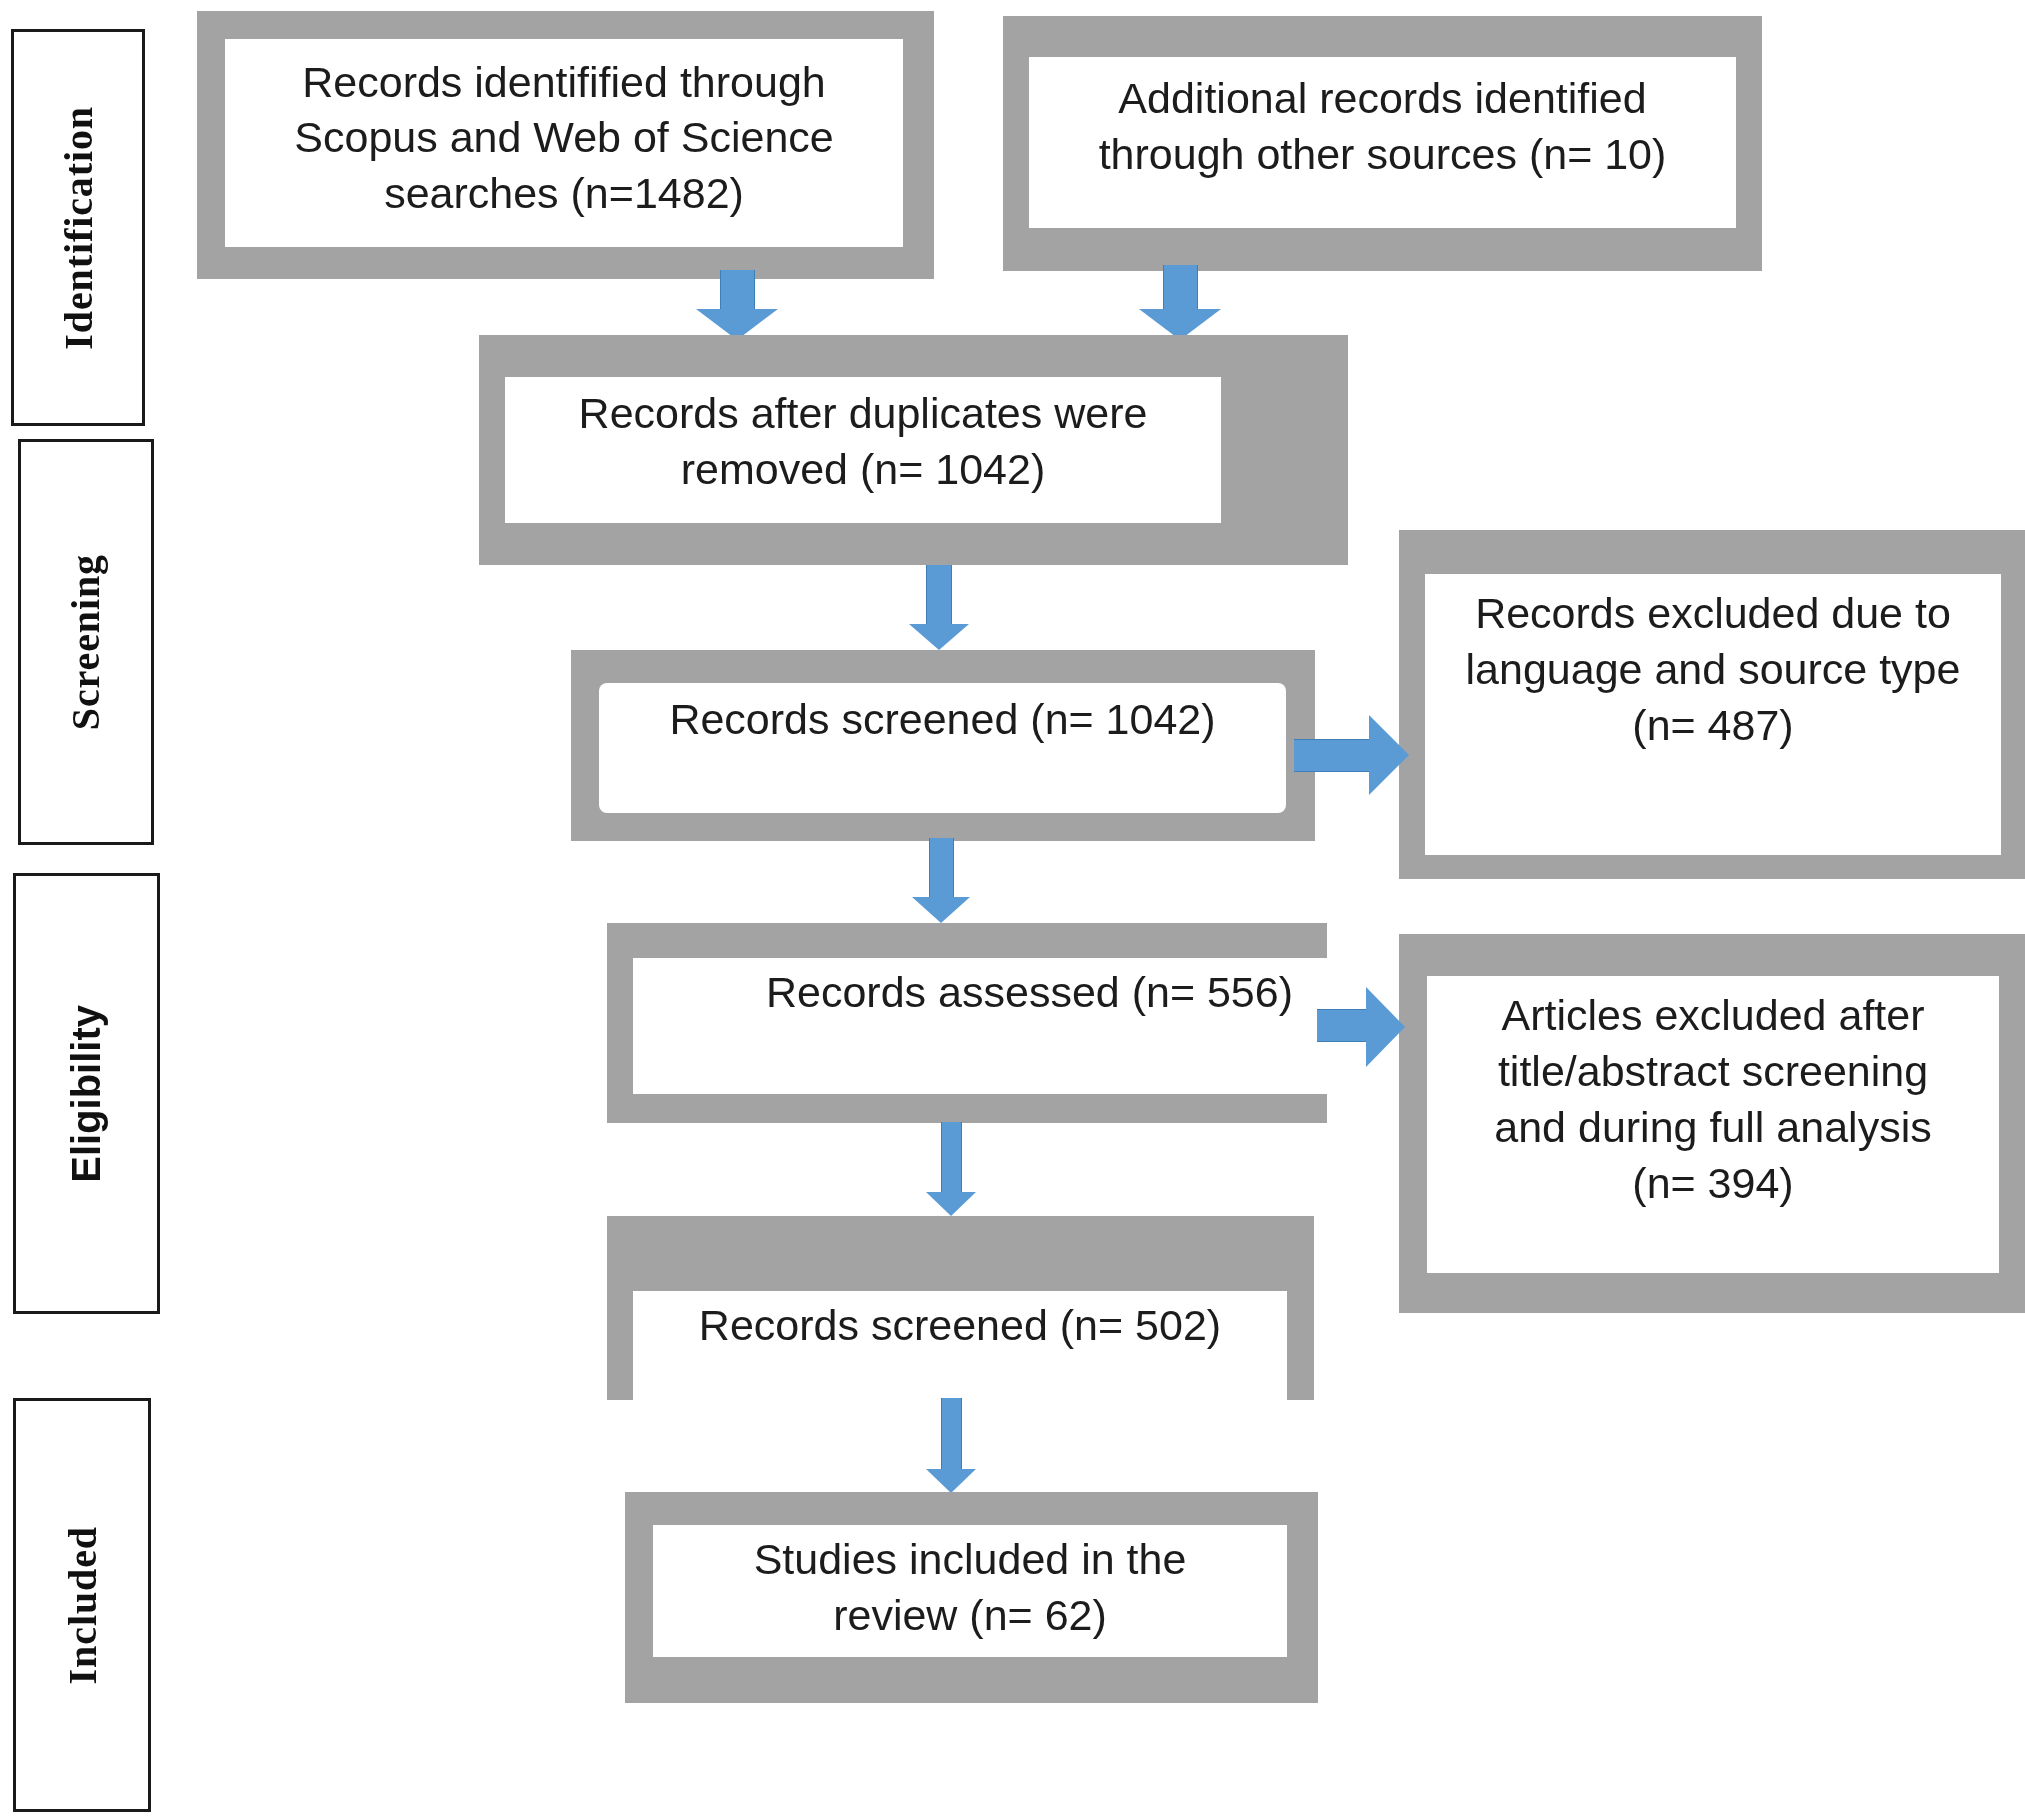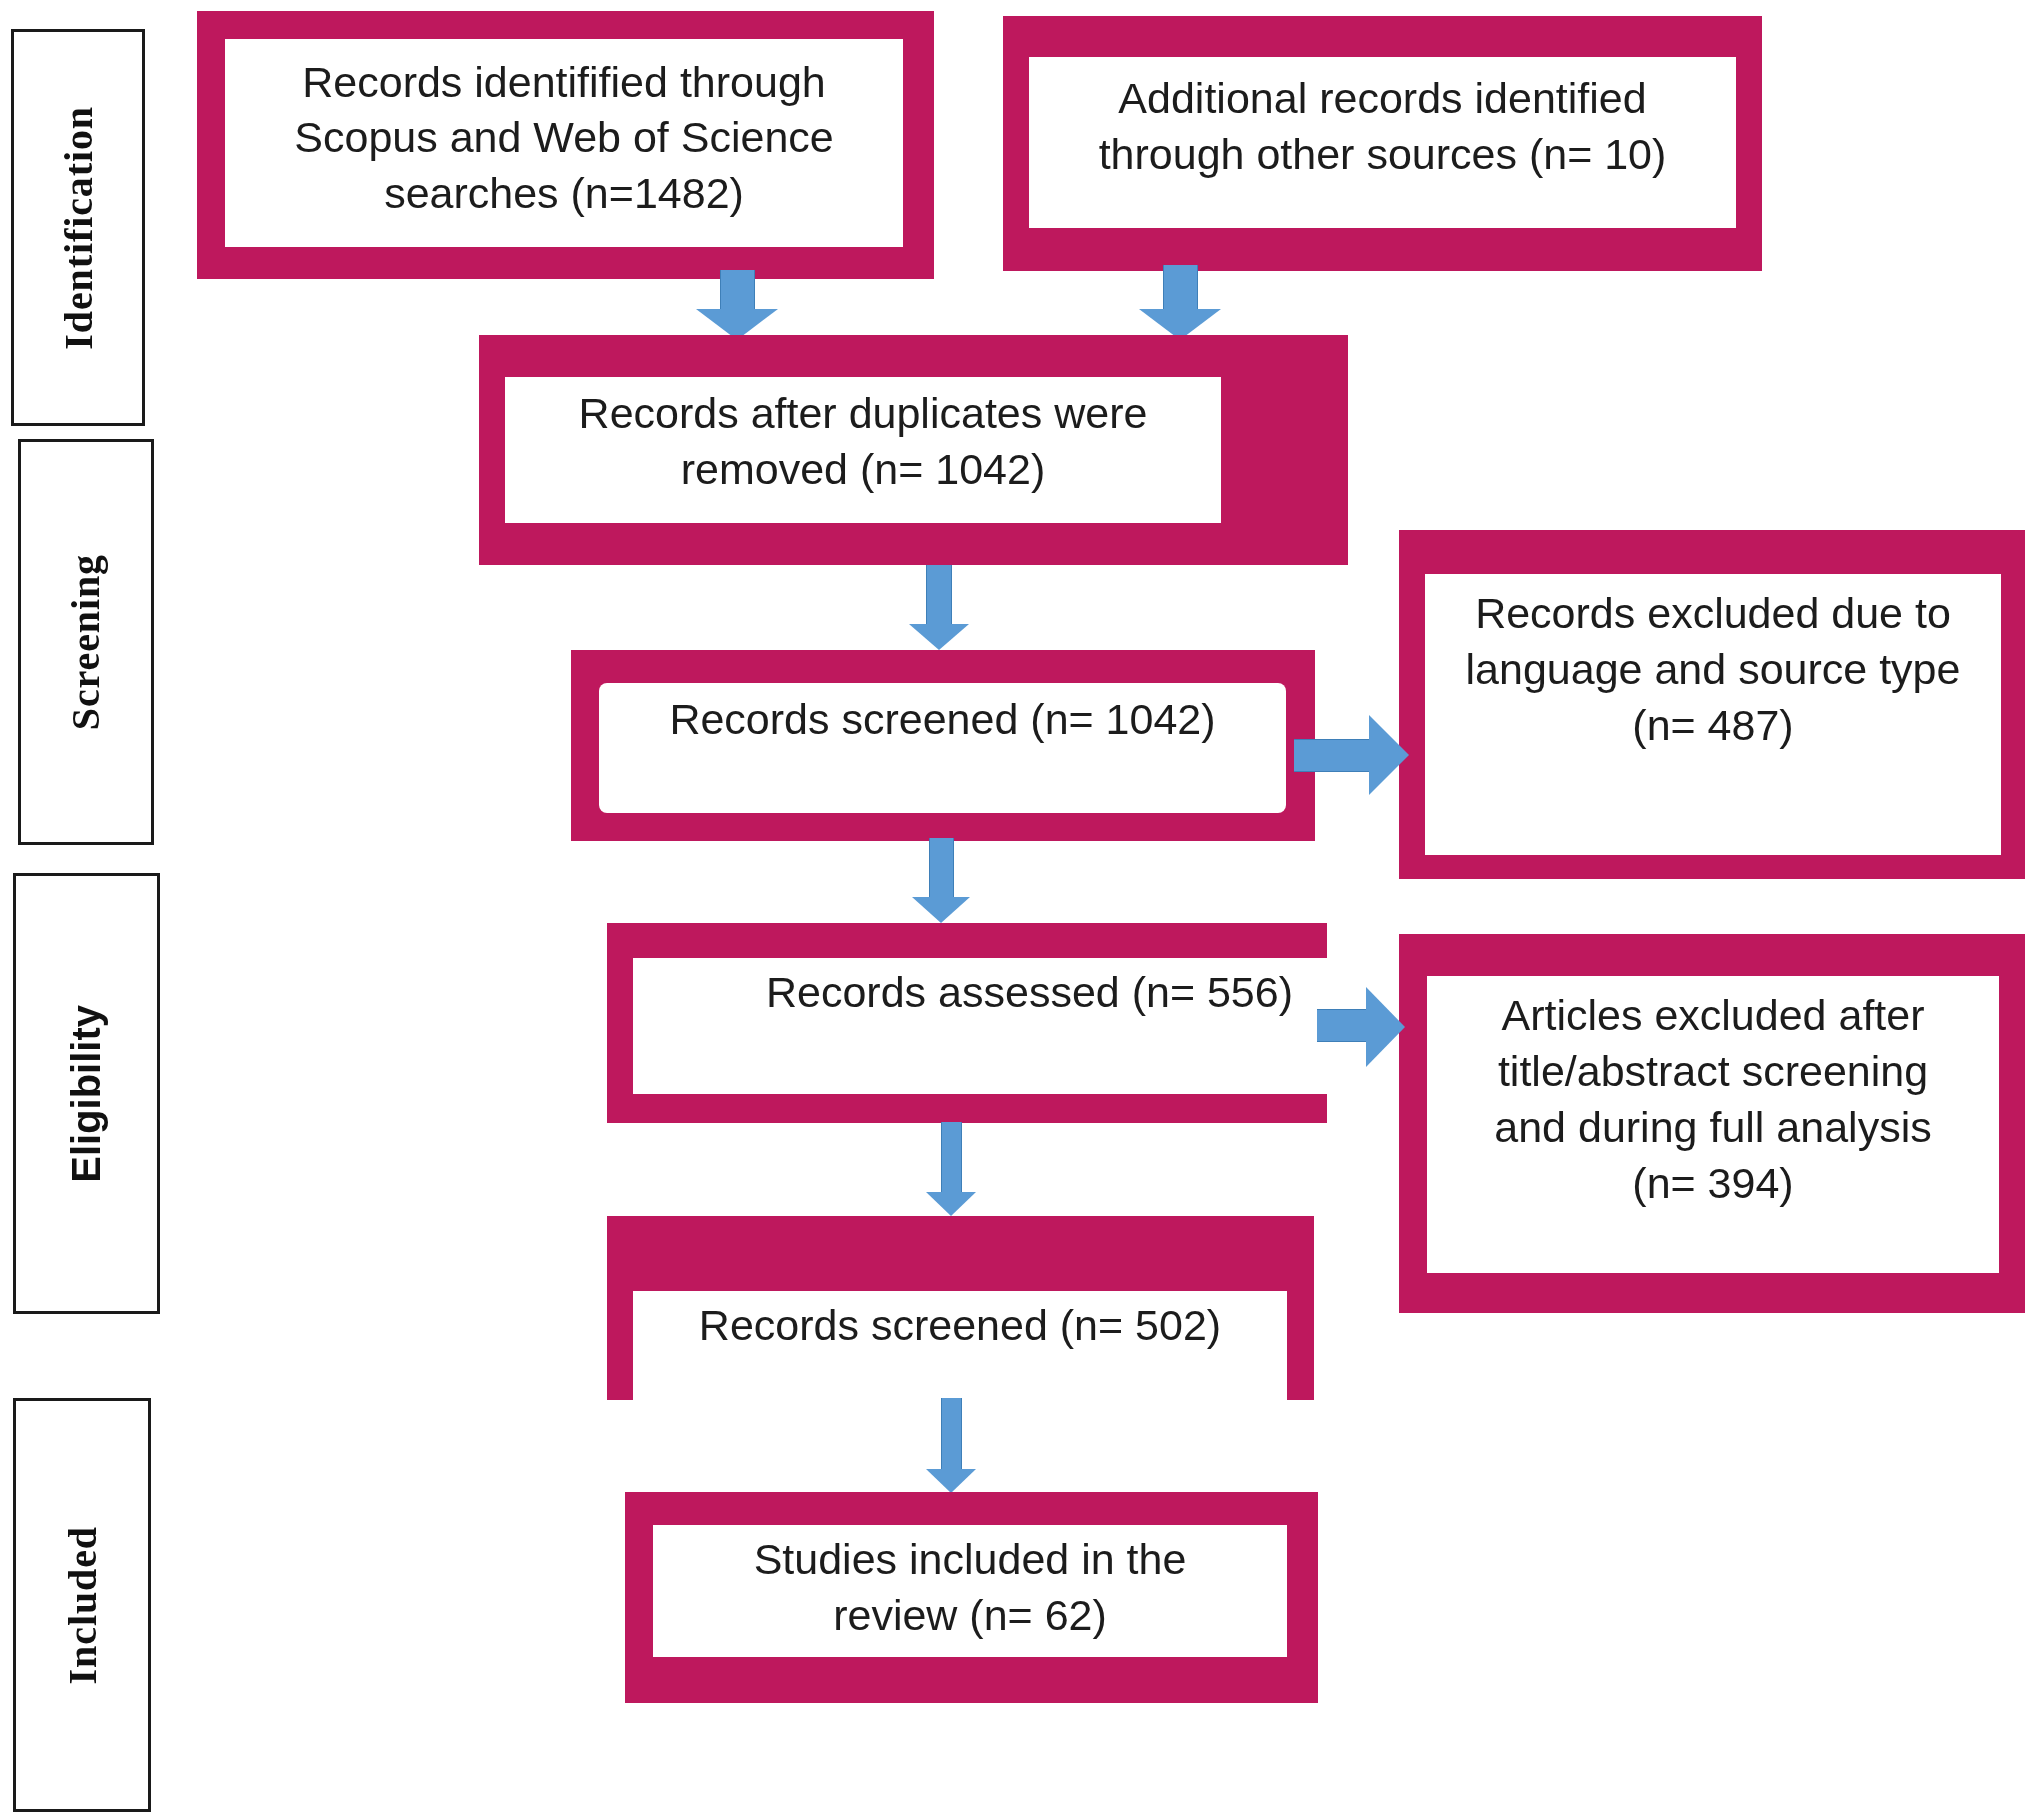--- a/index.html
+++ b/index.html
@@ -40,21 +40,21 @@
   .stage-label.sans {
     font-family: "Liberation Sans", sans-serif;
     font-weight: bold;
     letter-spacing: 0px;
   }
 
   
   .flow-box {
     position: absolute;
     box-sizing: border-box;
-    background: #be185d;
+    background: #a3a3a3;
     padding: 0;
   }
   .flow-box .inner {
     position: absolute;
     background: #ffffff;
     box-sizing: border-box;
     display: flex;
     justify-content: center;
     overflow: hidden;
   }

